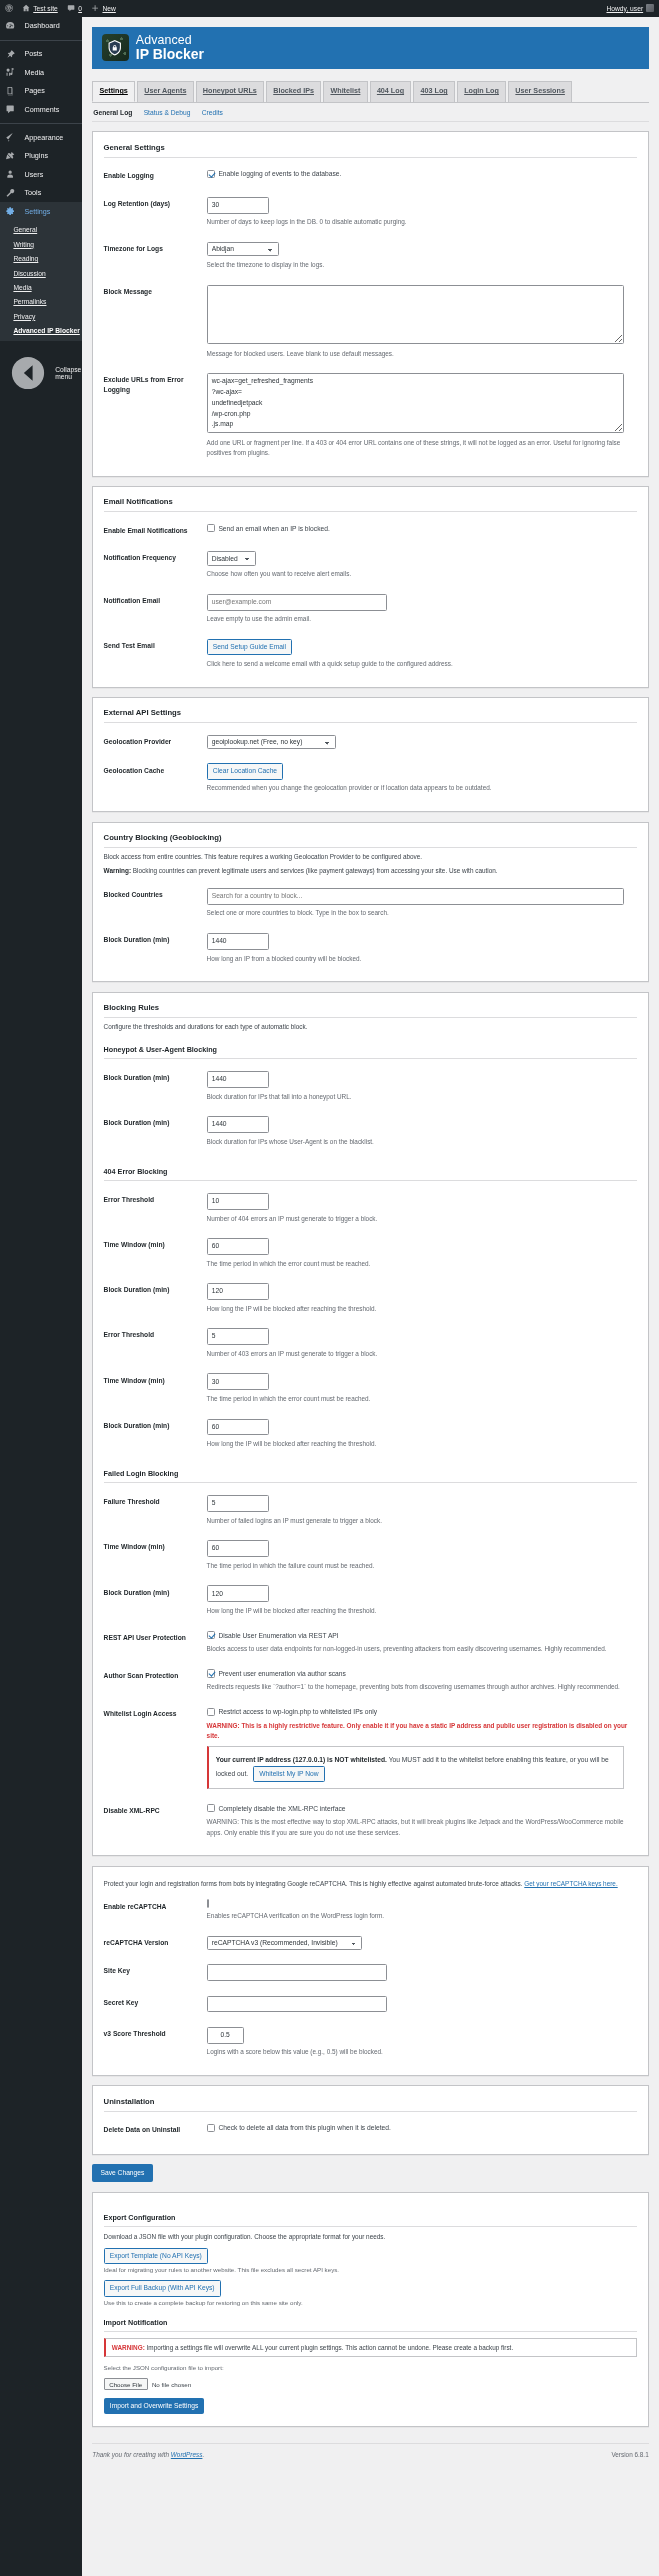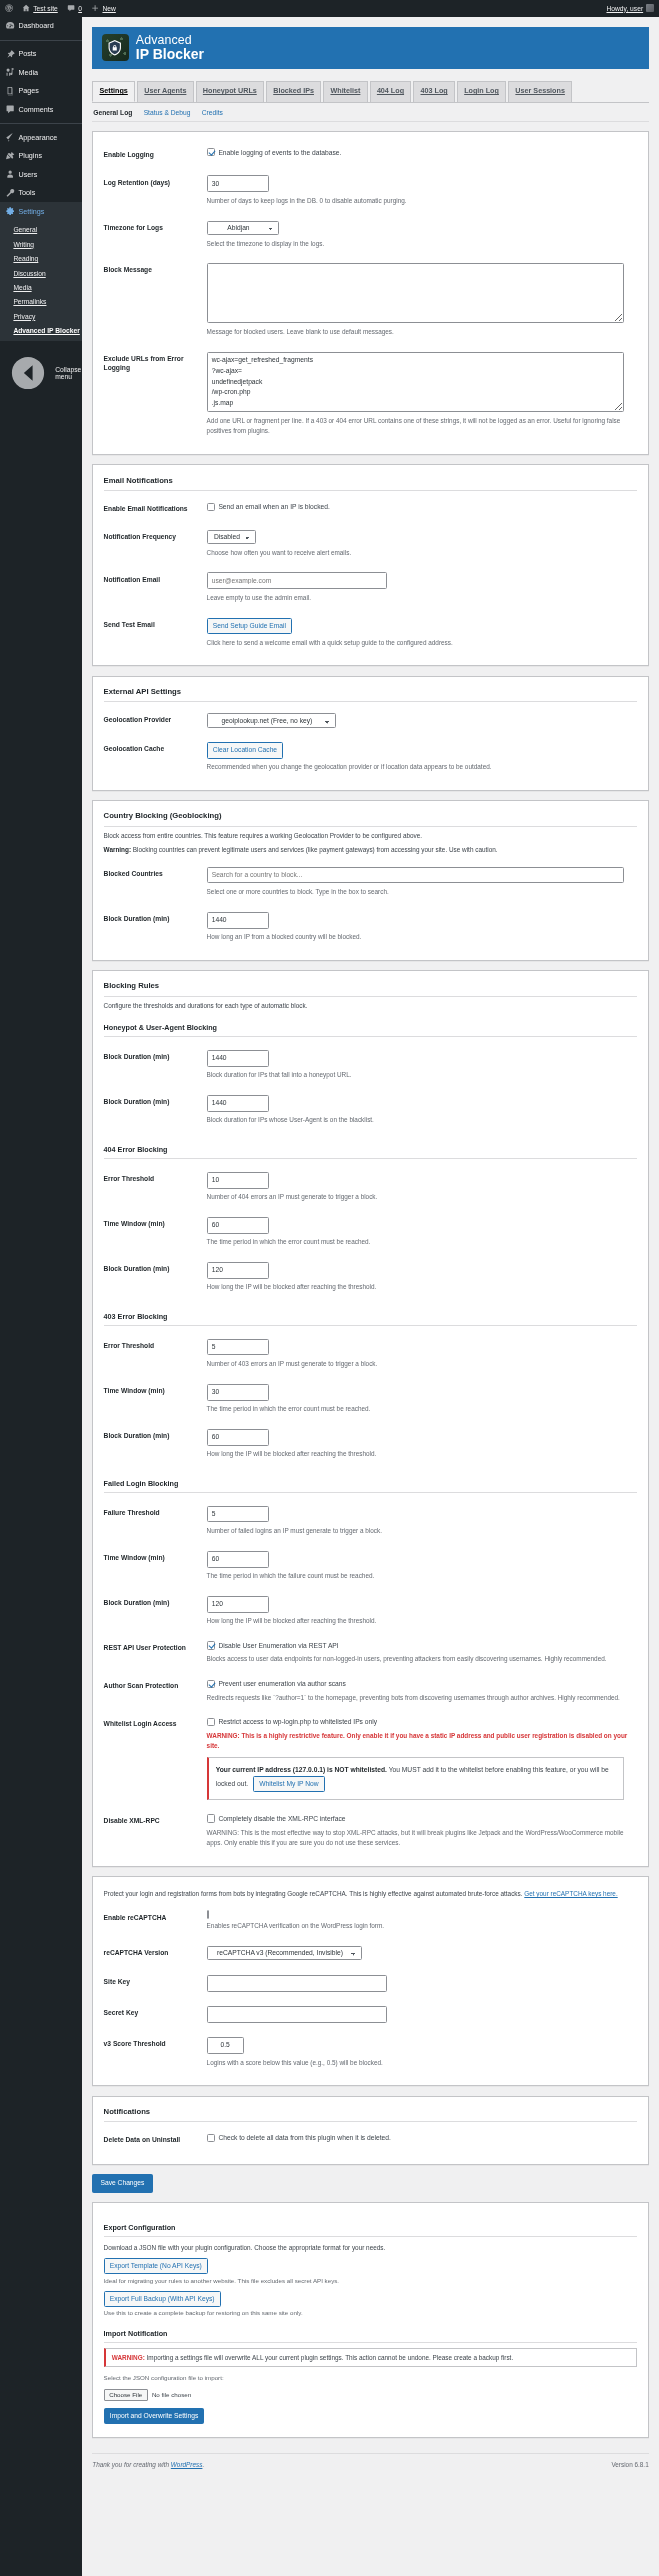--- a/index.html
+++ b/index.html
@@ -45,21 +45,21 @@
   
   .adminmenu {
     width: 82px;
     flex: 0 0 82px;
     background: #1d2327;
     color: #f0f0f1;
     font-size: 7.2px;
     padding-bottom: 31px;
   }
   .menu-item {
-    display: flex; align-items: center; gap: 3px;
+    display: flex; align-items: center; gap: 9px;
     padding: 4.1px 0 4.1px 5.2px;
     color: #f0f0f1;
     line-height: 9.3px;
   }
   .menu-item .mi-ico { width: 10.3px; height: 10.3px; flex: 0 0 10.3px; fill: #a7aaad; }
   .menu-item.active-parent { background: #2c3338; color: #72aee6; }
   .menu-item.active-parent .mi-ico { fill: #72aee6; }
   .menu-sep { height: 0.5px; background: #3c434a; margin: 4.6px 0; }
   .submenu { background: #2c3338; padding: 2.6px 0 2.6px 0; }
   .submenu .sub-item {
@@ -212,21 +212,20 @@
   input.large-text { width: 100%; max-width: 417px; }
   textarea { width: 100%; max-width: 417px; resize: vertical; }
   select { padding: 1.5px 12.4px 1.5px 4.1px; height: 14.4px;
     appearance: none; -webkit-appearance: none;
     background-image:
       linear-gradient(45deg, transparent 50%, #50575e 50%),
       linear-gradient(135deg, #50575e 50%, transparent 50%);
     background-position: calc(100% - 7.2px) 6.2px, calc(100% - 4.6px) 6.2px;
     background-size: 2.6px 2.6px, 2.6px 2.6px;
     background-repeat: no-repeat;
-    text-align: center;
   }
   label.cb { display: inline-flex; align-items: flex-start; gap: 3.6px; font-size: 6.7px; color: #3c434a; line-height: 1.5; }
   .checkbox {
     width: 8.2px; height: 8.2px; flex: 0 0 8.2px;
     border: 0.5px solid #8c8f94; border-radius: 1.5px; background: #fff;
     position: relative; margin-top: 0.5px;
   }
   .checkbox.checked::after {
     content: "";
     position: absolute; left: 2.1px; top: 0px;
@@ -466,20 +465,21 @@
         </div>
       </div>
 
       <div class="subnav subnav-rule">
         <a class="active" href="#">General Log</a>
         <a href="#">Status &amp; Debug</a>
         <a href="#">Credits</a>
       </div>
 
       <div class="card">
+        <h2 class="section-title">General Settings</h2>
         <table class="form-table">
           <tbody>
               <tr>
             <th>Enable Logging</th>
             <td>
               <label class="cb">
                 <span class="checkbox checked"></span>
                 <span>Enable logging of events to the database.</span>
               </label>
             </td>
@@ -656,21 +656,20 @@
           <tr>
             <th>Block Duration (min)</th>
             <td>
               <input type="text" class="small-text" value="120" style="">
               <p class="desc">How long the IP will be blocked after reaching the threshold.</p>
             </td>
           </tr>
         </tbody>
           </table>
 
-        <h3 class="sub-title">403 Error Blocking</h3>
         <table class="form-table">
           <tbody>
               <tr>
             <th>Error Threshold</th>
             <td>
               <input type="text" class="small-text" value="5" style="">
               <p class="desc">Number of 403 errors an IP must generate to trigger a block.</p>
             </td>
           </tr>
           <tr>
@@ -799,21 +798,21 @@
             <td>
               <input type="text" class="tiny-text" value="0.5" style="">
               <p class="desc">Logins with a score below this value (e.g., 0.5) will be blocked.</p>
             </td>
           </tr>
         </tbody>
           </table>
       </div>
 
       <div class="card">
-        <h2 class="section-title">Notifications</h2>
+        <h2 class="section-title">Uninstallation</h2>
         <table class="form-table">
           <tbody>
               <tr>
             <th>Delete Data on Uninstall</th>
             <td>
               <label class="cb">
                 <span class="checkbox"></span>
                 <span>Check to delete all data from this plugin when it is deleted.</span>
               </label>
             </td>

